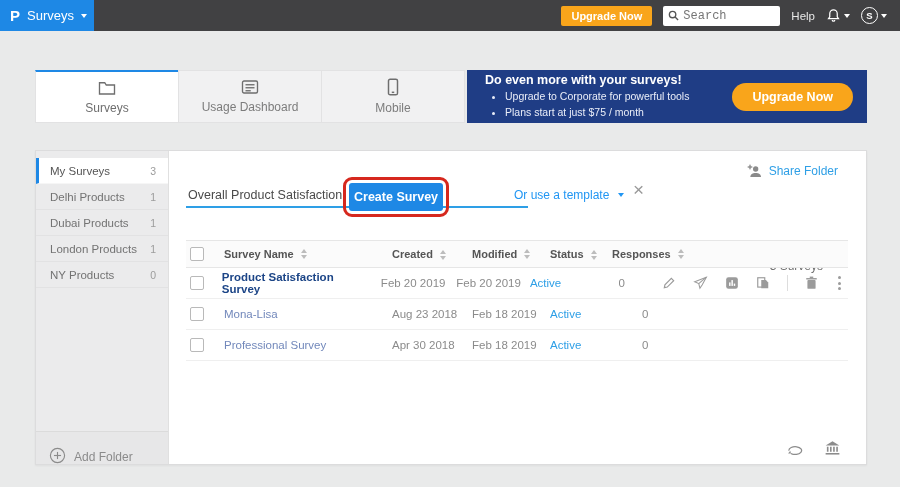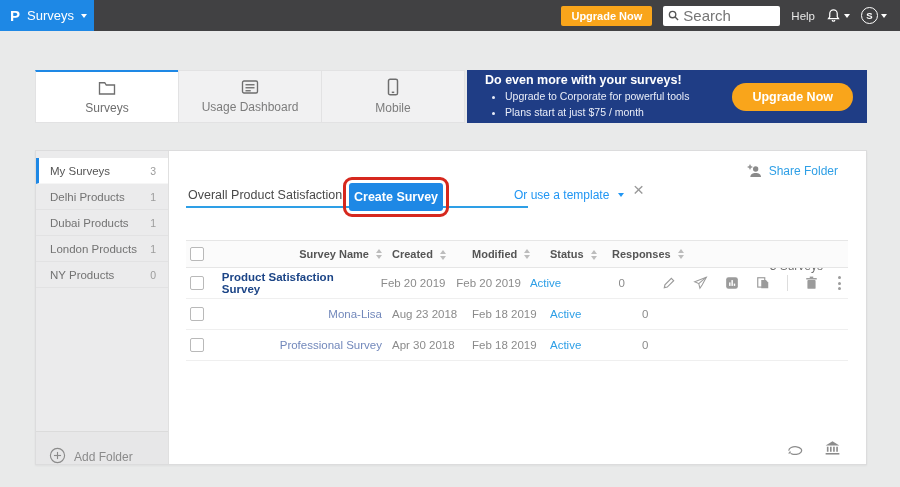--- a/index.html
+++ b/index.html
@@ -11,21 +11,21 @@
   .logo-block { width:94px; height:31px; background:#1e88e5; display:flex; align-items:center; padding-left:10px; gap:7px; color:#fff; cursor:pointer; }
   .logo-letter { font-size:15px; font-weight:800; }
   .app-label { font-size:13px; }
   .caret { width:0; height:0; border-left:4px solid transparent; border-right:4px solid transparent; border-top:5px solid #fff; display:inline-block; }
   .caret.sm { border-left-width:3.5px; border-right-width:3.5px; border-top-width:4px; }
   .caret.gray { border-top-color:#8d8d8d; }
   .caret.blue { border-top-color:#2196f3; }
   .nav-right { margin-left:auto; display:flex; align-items:center; gap:11px; padding-right:13px; }
   .nav-upgrade { background:#f9a51b; color:#fff; font-size:11px; font-weight:bold; padding:4px 10px; border-radius:2px; border:none; cursor:pointer; }
   .nav-search { width:117px; height:20px; background:#fff; border-radius:2px; display:flex; align-items:center; padding:0 5px; gap:4px; }
-  .nav-search input { border:0; outline:0; width:100%; font-size:15px; color:#333; font-family:Liberation Sans, sans-serif; }
+  .nav-search input { border:0; outline:0; width:100%; font-size:12px; color:#333; font-family:Liberation Mono, monospace; }
   .nav-help { color:#e8e8e8; font-size:11.5px; cursor:pointer; }
   .icon { display:inline-flex; align-items:center; justify-content:center; }
   .bell-wrap, .avatar-wrap { display:flex; align-items:center; gap:3px; cursor:pointer; }
   .avatar { width:17px; height:17px; border-radius:50%; border:1px solid #fff; color:#fff; font-size:9.5px; font-weight:bold; display:flex; align-items:center; justify-content:center; }
 
   
   .tabs { position:absolute; top:70px; left:35px; display:flex; z-index:2; }
   .tab { width:144px; height:53px; background:#f1f1f2; border:1px solid #e2e2e3; margin-left:-1px; display:flex; flex-direction:column; align-items:center; justify-content:center; gap:5px; color:#7c7c7c; font-size:12px; cursor:pointer; }
   .tab:first-child { margin-left:0; }
   .tab.active { background:#fff; border-top:2px solid #1e88e5; color:#6e6e6e; }
@@ -59,21 +59,21 @@
   .create-btn { display:block; background:#1e88e5; color:#fff; border:none; border-radius:3px; font-size:12.5px; font-weight:bold; padding:7px 5px; cursor:pointer; font-family:"Liberation Sans",sans-serif; }
   .template-link { position:absolute; left:345px; top:37px; display:flex; align-items:center; gap:9px; color:#2196f3; font-size:12px; cursor:pointer; }
   .close-x { position:absolute; left:464px; top:29px; font-size:19px; color:#9a9a9a; cursor:pointer; line-height:1; }
   .surveys-count { position:absolute; top:64px; right:30px; display:flex; align-items:center; gap:7px; color:#6f6f6f; font-size:12px; cursor:pointer;margin-top:44px; }
 
   
   .table { position:absolute; left:17px; right:18px; top:89px; }
   .thead { display:flex; align-items:center; height:28px; background:#fbfbfb; border-top:1px solid #e6e6e6; border-bottom:1px solid #e6e6e6; font-size:11px; font-weight:bold; color:#555; }
   .trow { display:flex; align-items:center; height:31px; border-bottom:1px solid #efefef; font-size:11.5px; }
   .col-cb { width:38px; display:flex; align-items:center; }
-  .col-name { width:168px; display:flex; align-items:center; justify-content:flex-end; padding-right:10px; }
+  .col-name { width:168px; display:flex; align-items:center; justify-content:flex-start; padding-right:10px; }
   .col-created { width:80px; display:flex; align-items:flex-end; }
   .col-modified { width:78px; display:flex; align-items:center; }
   .col-status { width:60px; display:flex; align-items:flex-end; }
   .col-resp { width:80px; display:flex; align-items:center; padding-left:2px; }
   .col-actions { flex:1; display:flex; align-items:center; justify-content:flex-end; gap:17px; padding-right:4px; }
   .cb { width:14px; height:14px; border:1px solid #b9b9b9; border-radius:2px; background:#fff; margin-left:4px; cursor:pointer; }
   .sort { display:inline-flex; flex-direction:column; gap:2px; margin-left:7px; cursor:pointer; }
   .sort i { width:0; height:0; border-left:3.5px solid transparent; border-right:3.5px solid transparent; }
   .sort .up { border-bottom:4px solid #bcbcbc; }
   .sort .dn { border-top:4px solid #bcbcbc; }

